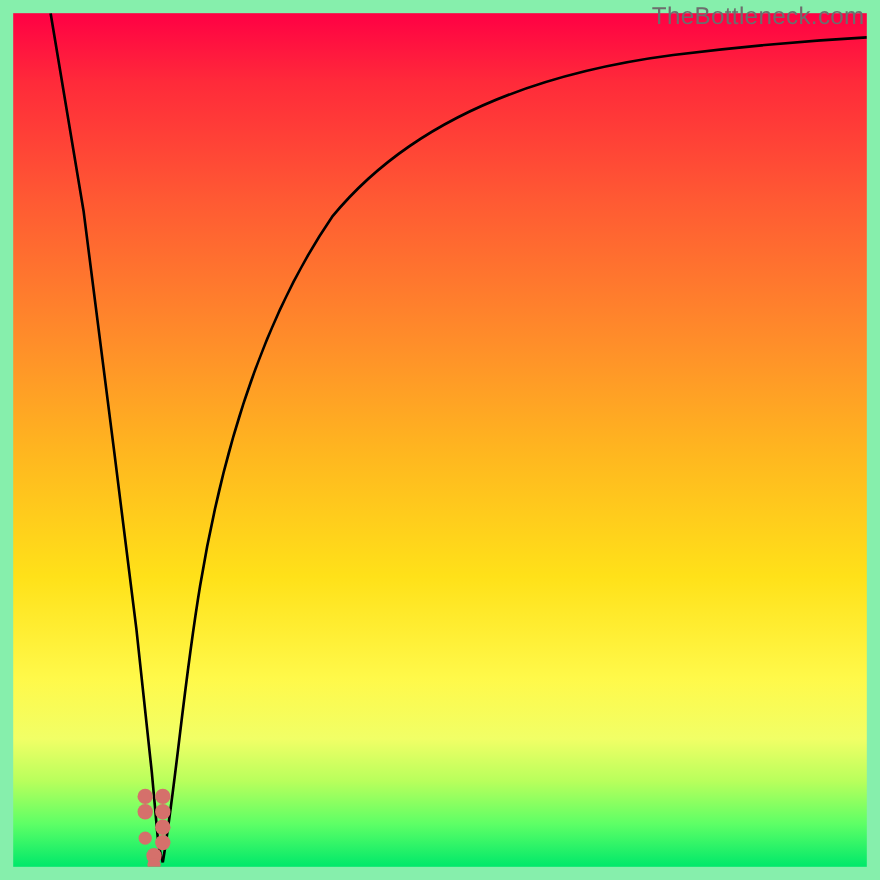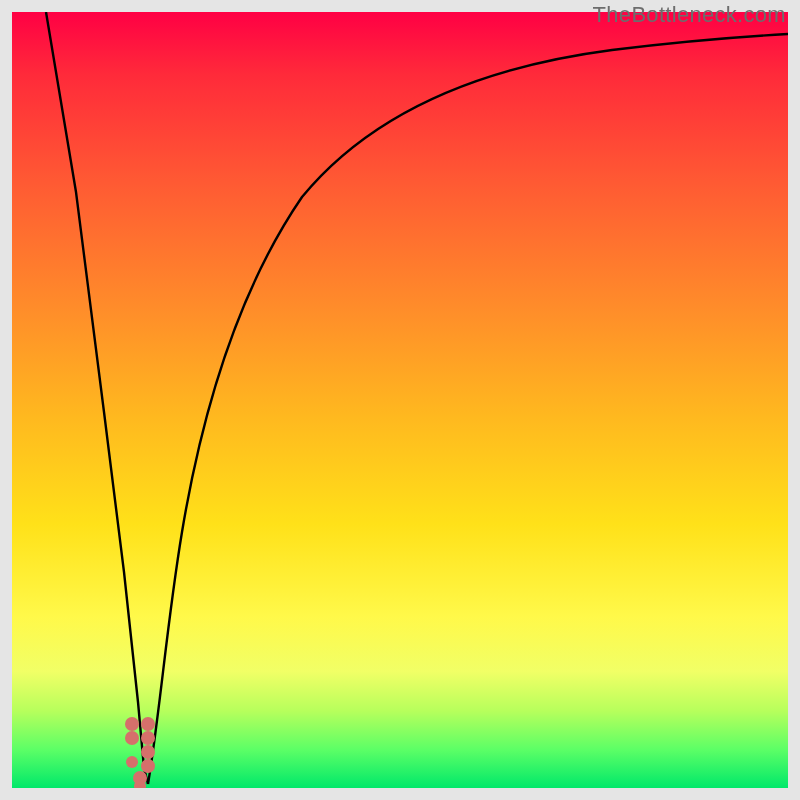--- a/index.html
+++ b/index.html
@@ -10,21 +10,21 @@
     background: #000;
     overflow: hidden;
     font-family: Arial, Helvetica, sans-serif;
   }
   .frame {
     position: absolute;
     top: 0;
     left: 0;
     width: 800px;
     height: 800px;
-    background: #e5e5e5;
+    background: #86efac;
   }
   .plot-area {
     position: absolute;
     top: 12px;
     left: 12px;
     width: 776px;
     height: 776px;
     
     background: linear-gradient(
       to bottom,

